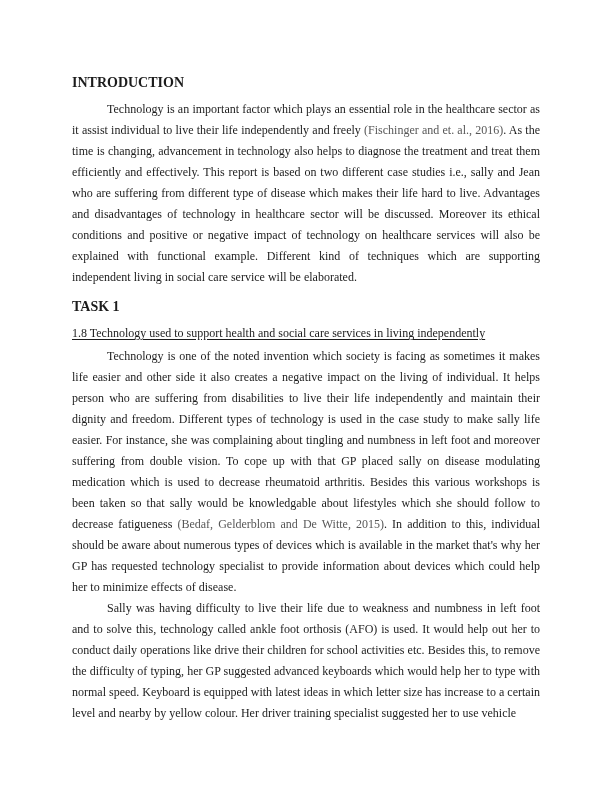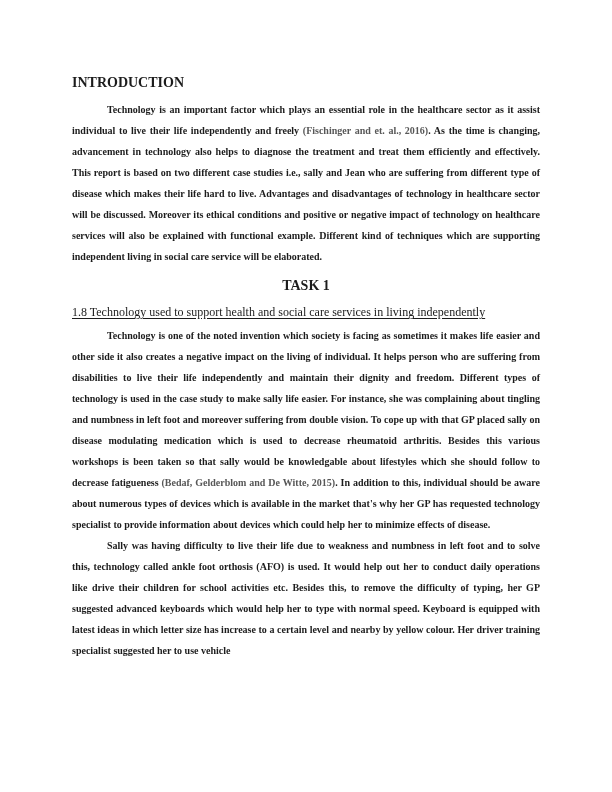--- a/index.html
+++ b/index.html
@@ -19,37 +19,36 @@
     font-family: "Liberation Serif", "DejaVu Serif", serif;
   }
   .h-main {
     font-size: 14px;
     line-height: 18px;
     font-weight: bold;
     margin: 0;
     color: var(--color-text, #1c1c1c);
   }
   .h-intro { margin: 0 0 7px 0; }
-  .h-task  { margin: 10px 0 0 0; text-align: center; }
+  .h-task  { margin: 10px 0 0 0; }
   .h-section {
     font-size: 12px;
     line-height: 18px;
     font-weight: normal;
     text-decoration: underline;
     text-underline-offset: 2px;
     margin: 8px 0 4px 0;
     color: var(--color-text, #1c1c1c);
   }
   .para {
-    font-size: 10px;
+    font-size: 12px;
     line-height: 21px;
     text-align: justify;
     text-indent: 35px;
     margin: 0;
-    font-weight: bold;
   }
   .citation {
     color: var(--color-citation, #575757);
   }
 </style>
 </head>
 <body>
 
 <div class="page">
 

